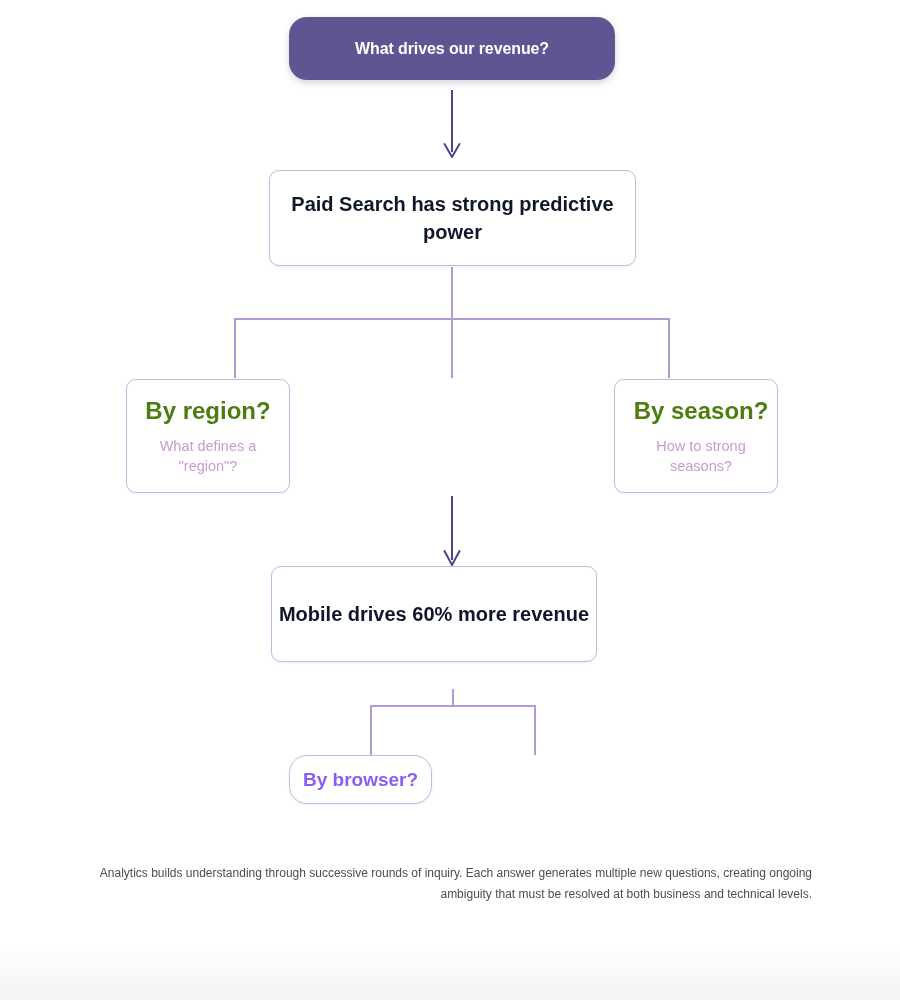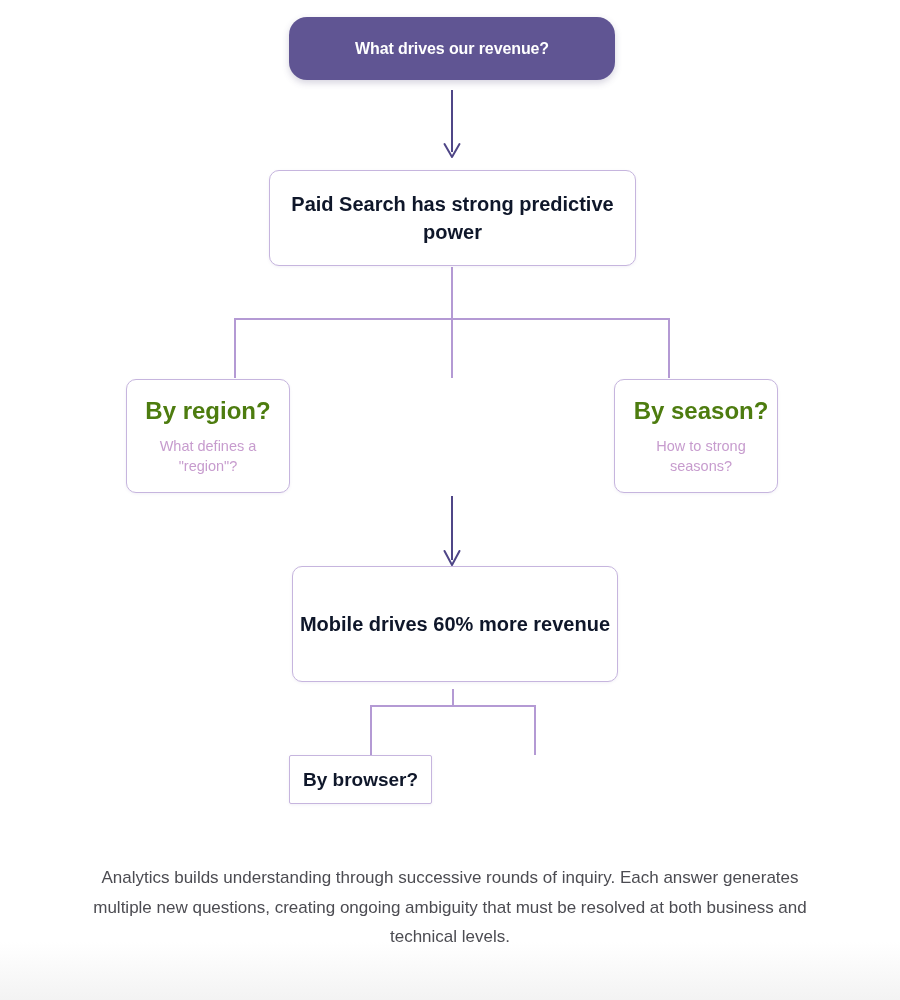--- a/index.html
+++ b/index.html
@@ -94,34 +94,34 @@
     font-size: 14.5px;
     font-weight: normal;
     color: #c79cce;
     line-height: 1.42;
   }
 
   .node-leaf {
     background: #ffffff;
     border: 1.6px solid #c6b5de;
     box-shadow: 0 1px 3px rgba(130, 110, 170, 0.10);
-    color: #0f172a;
+    color: #8b5cf6;
     font-size: 19px;
     font-weight: bold;
-    border-radius: 2px;
+    border-radius: 18px;
   }
 
   
   .caption {
     position: absolute;
     left: 88px;
     top: 863px;
     width: 724px;
-    text-align: center;
-    font-size: 17px;
+    text-align: right;
+    font-size: 12px;
     line-height: 1.74;
     color: #4c4c52;
     font-family: "Liberation Sans", sans-serif;
   }
 
   .copyright {
     position: absolute;
     left: 0;
     right: 0;
     top: 963px;
@@ -175,21 +175,21 @@
     <div class="q-title">By region?</div>
     <div class="q-sub">What defines a "region"?</div>
   </div>
 
 
   <div class="node node-question" style="left:614px; top:379px; width:164px; height:114px;padding-left:18px;">
     <div class="q-title">By season?</div>
     <div class="q-sub">How to strong seasons?</div>
   </div>
 
-  <div class="node node-answer" style="left:292px; top:566px; width:326px; height:116px;text-align:right;">
+  <div class="node node-answer" style="left:271px; top:566px; width:326px; height:96px;text-align:right;">
     <span>Mobile drives 60% more revenue</span>
   </div>
 
   <div class="node node-leaf" style="left:289px; top:755px; width:143px; height:49px;">
     <span>By browser?</span>
   </div>
 
 
   <div class="caption">Analytics builds understanding through successive rounds of inquiry. Each answer generates multiple new questions, creating ongoing ambiguity that must be resolved at both business and technical levels.</div>
 

